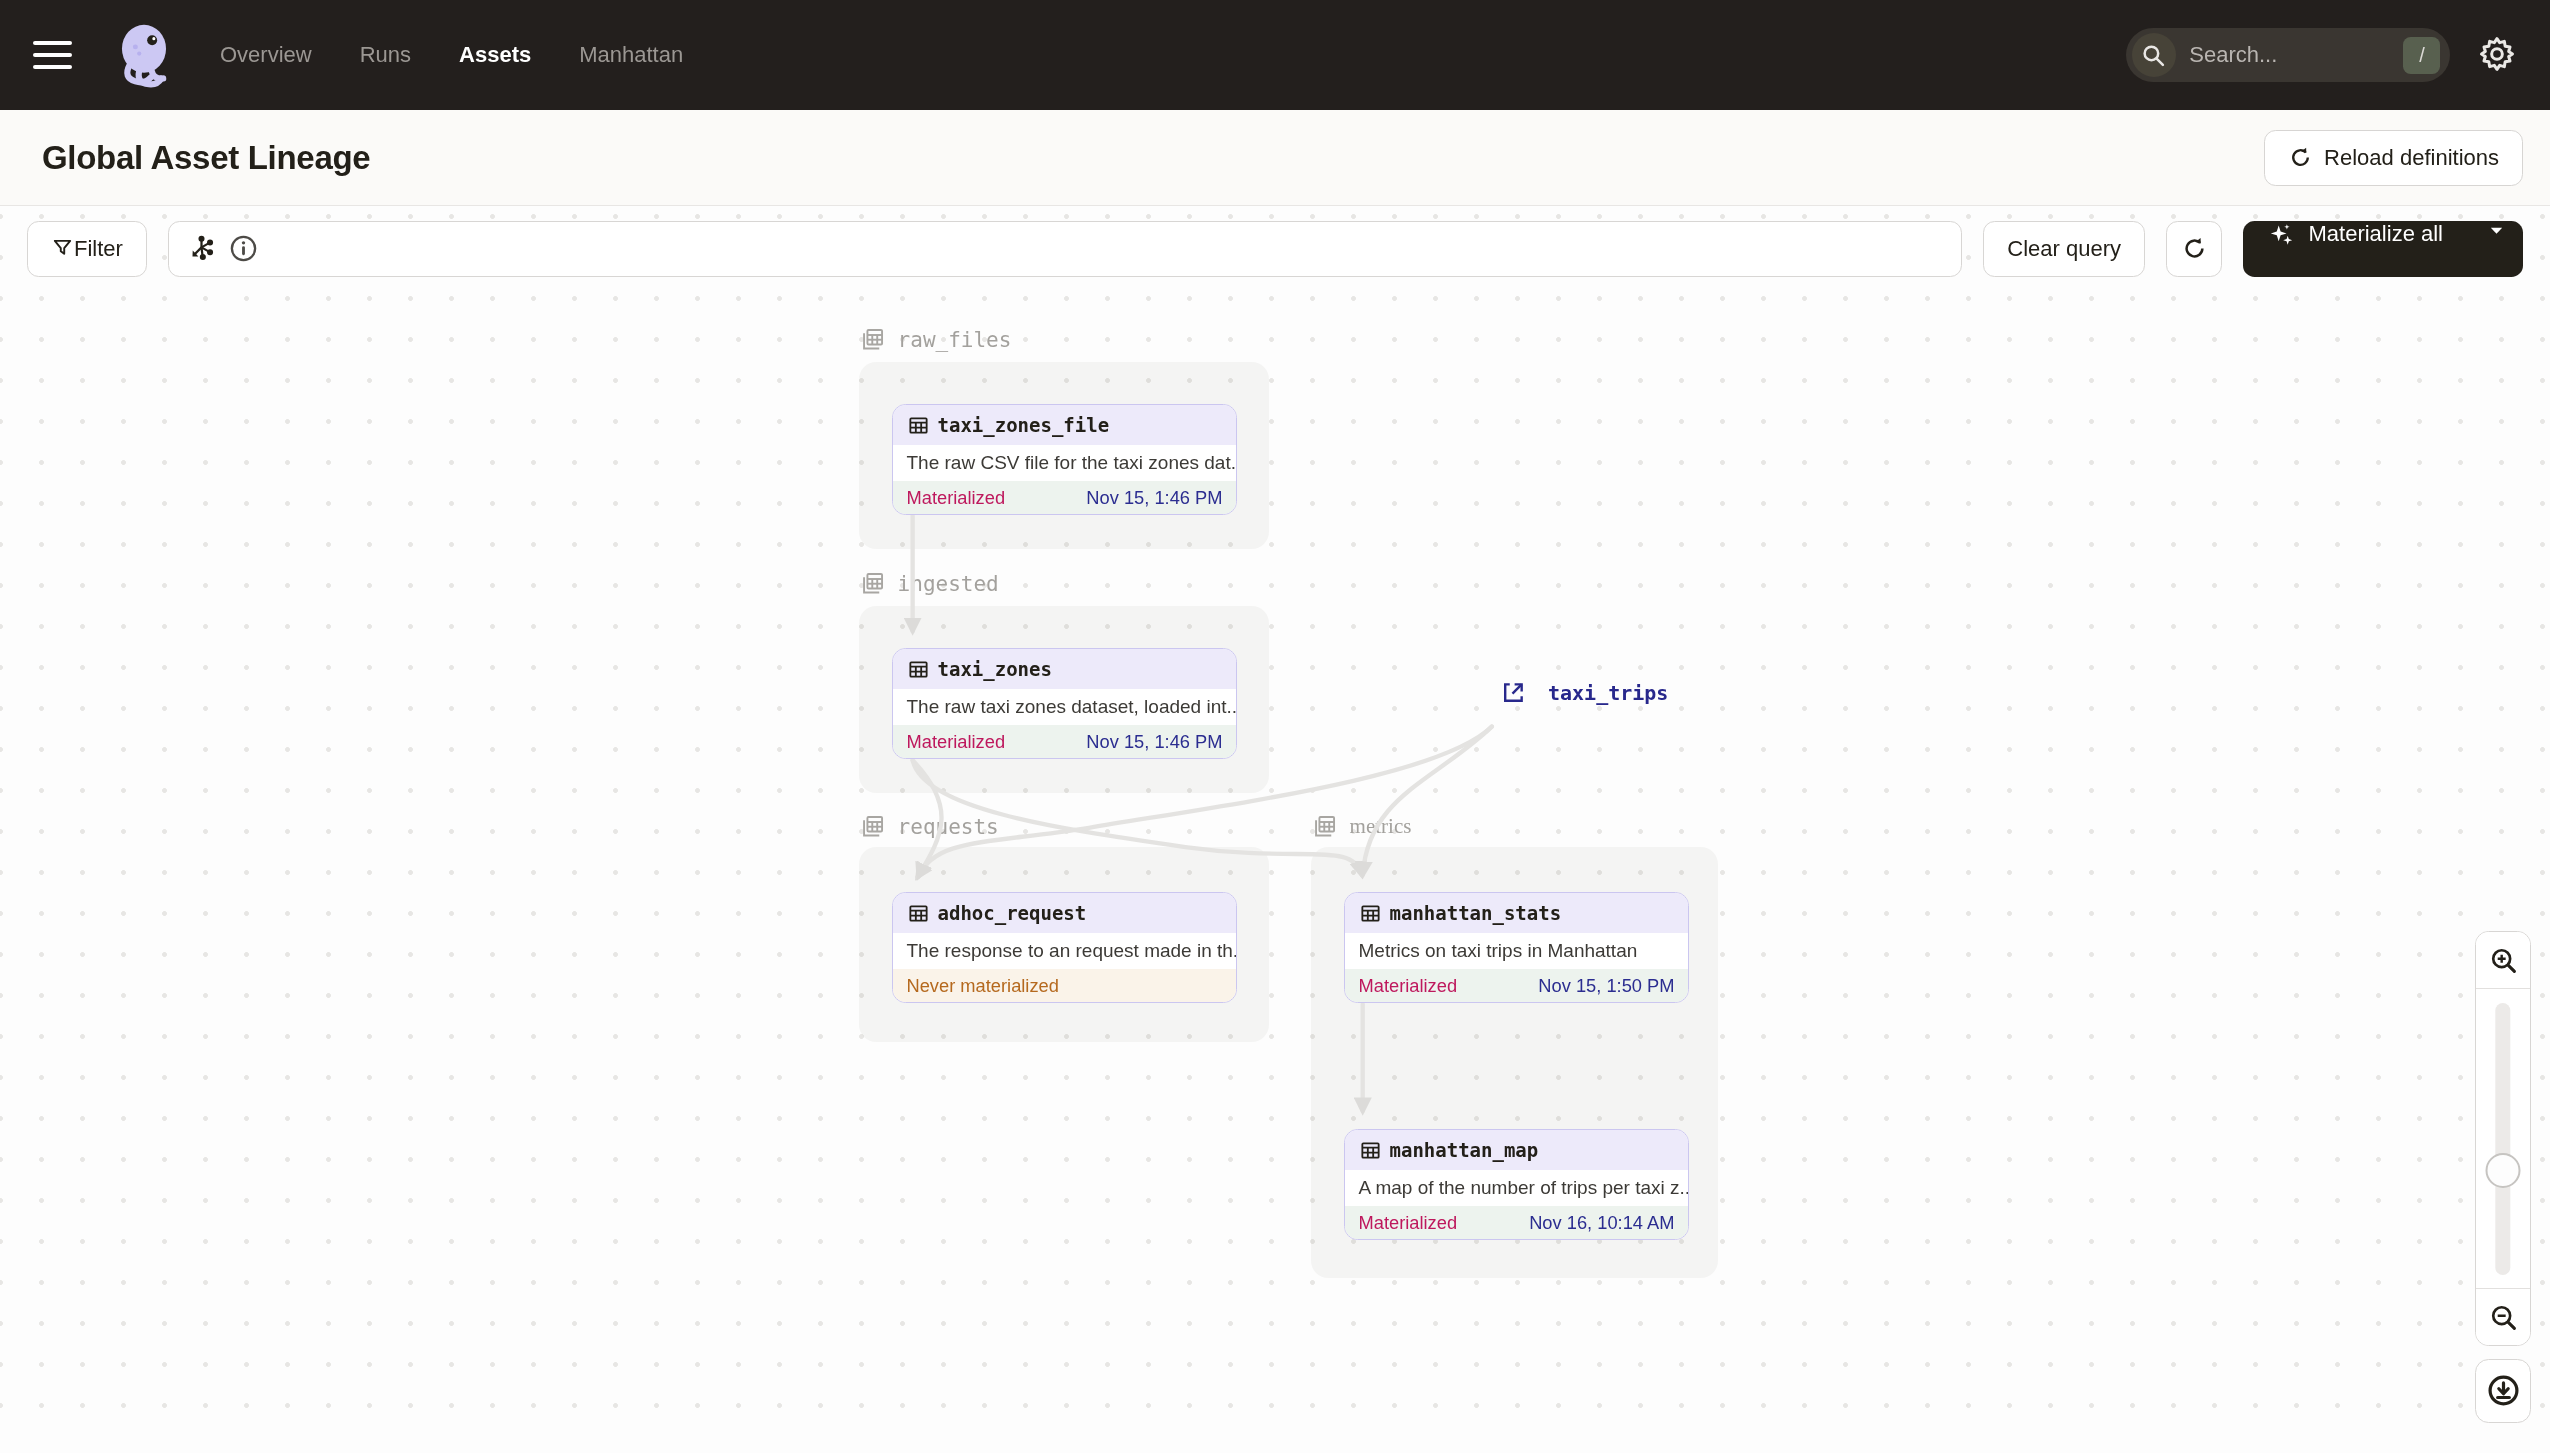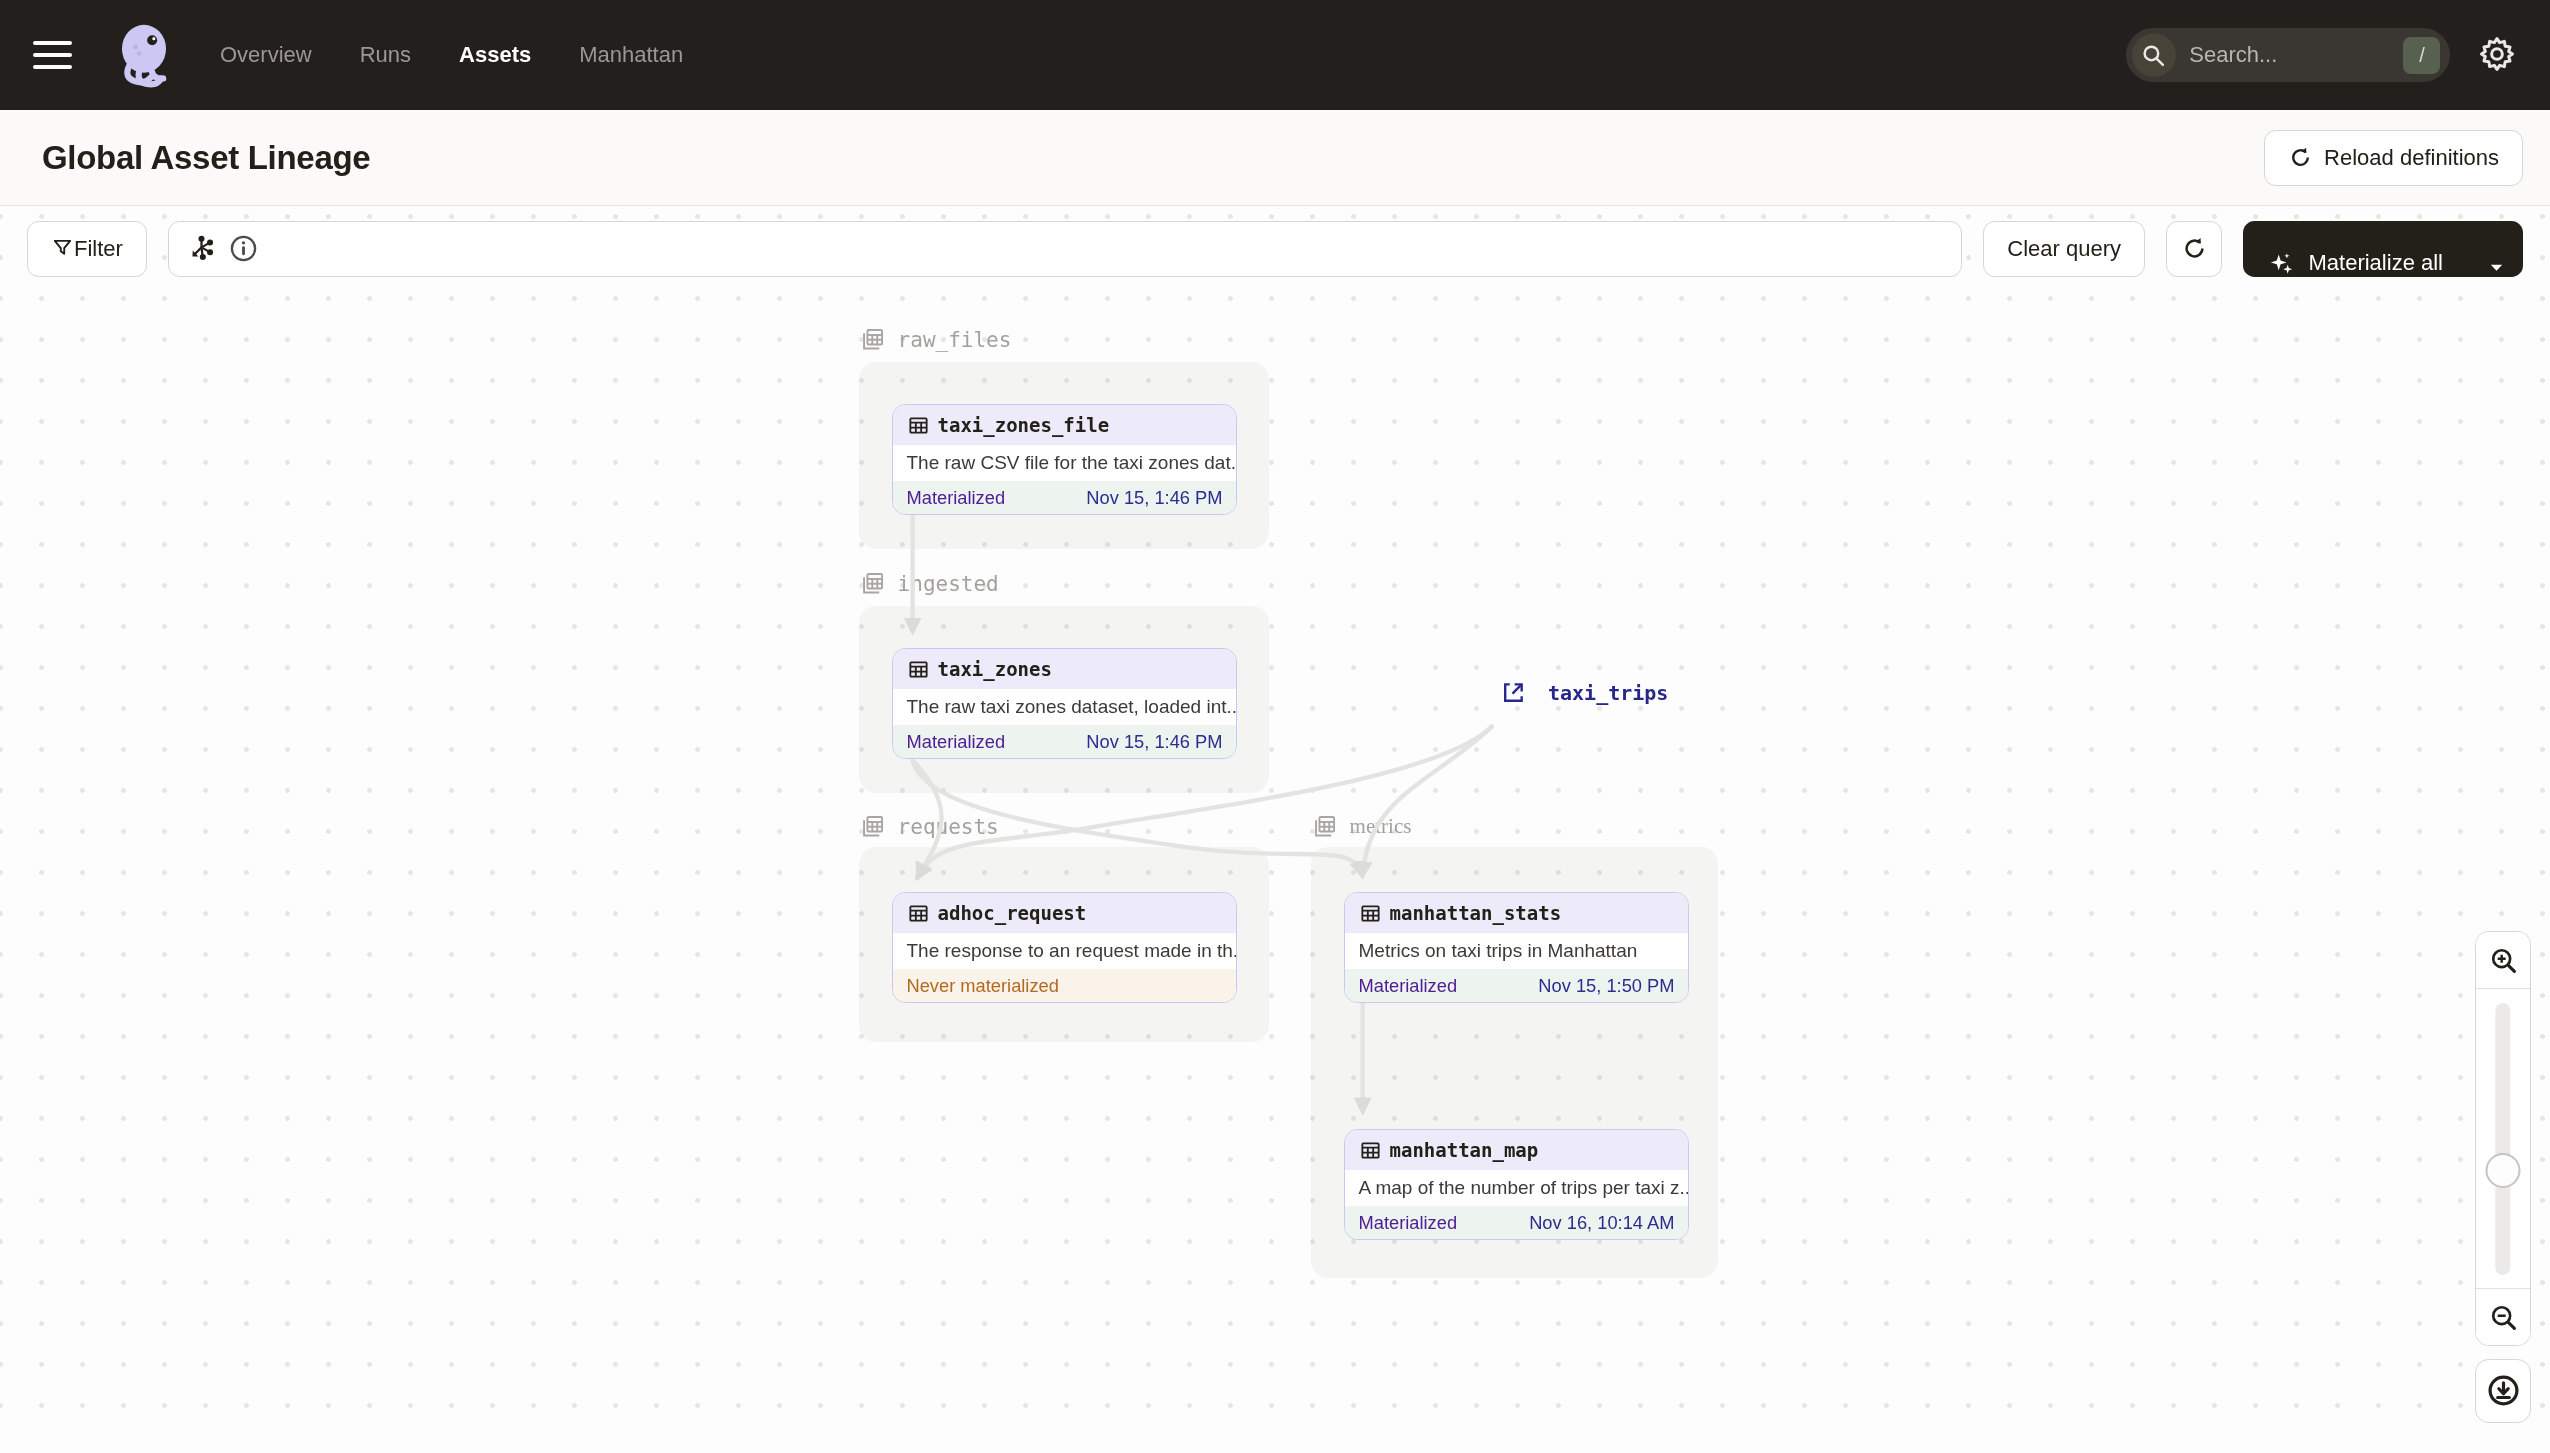--- a/index.html
+++ b/index.html
@@ -39,42 +39,42 @@
     background-size:41px 41px; background-position:21px 31px; }
 
   
   .toolbar { position:absolute; left:27px; right:27px; top:14.5px; display:flex; gap:21px; align-items:center; z-index:30; }
   .tbtn { height:56px; border-radius:11.6px; border:1px solid #d8d6d4; background:#ffffff; display:flex;
     align-items:center; gap:0; padding:0 23px; font-size:22px; color:#232019; font-family:inherit; cursor:pointer; }
   .query-wrap { flex:1; height:56px; border-radius:11.6px; border:1px solid #d8d6d4; background:#ffffff;
     display:flex; align-items:center; gap:13.5px; padding:0 19px; }
   .query-input { flex:1; border:none; outline:none; font-size:23px; color:#232019; font-family:inherit; background:transparent; }
   .icon-btn { width:56px; justify-content:center; padding:0; }
-  .materialize { height:56px; border-radius:11.6px; background:#232019; display:flex; align-items:flex-end; overflow:hidden; }
+  .materialize { height:56px; border-radius:11.6px; background:#232019; display:flex; align-items:flex-start; overflow:hidden; }
   .mat-main { display:flex; align-items:center; gap:13.5px; padding:0 25px; color:#ffffff; font-size:22px;
     background:none; border:none; cursor:pointer; font-family:inherit; }
   .mat-divider { width:1px; background:#56524e; }
   .mat-caret { width:54px; display:flex; align-items:center; justify-content:center; background:none; border:none; cursor:pointer; }
 
   
   .group-box { position:absolute; background:rgba(128,124,117,0.07); border-radius:17.3px; }
   .group-label { position:absolute; display:flex; align-items:center; gap:11.6px;
     font-family:"DejaVu Sans Mono", monospace; font-size:21px; color:#a3a19d; }
 
   
   .node { position:absolute; width:345px; border:1.9px solid #cbc6f0; border-radius:13.5px; background:#ffffff;
     overflow:hidden; cursor:pointer; z-index:20; }
   .node-header { height:40px; background:#edeafa; display:flex; align-items:center; gap:8px; padding:0 13.5px;
     font-family:"DejaVu Sans Mono", monospace; font-size:19px; font-weight:700; color:#232019; }
   .node-desc { height:36px; display:flex; align-items:center; padding:0 13.5px; font-size:19px; color:#3c3a36;
     white-space:nowrap; overflow:hidden; background:#ffffff; }
   .node-footer { height:33px; display:flex; align-items:center; justify-content:space-between; padding:0 13.5px;
     font-size:18.3px; }
   .node-footer.ok { background:#edf3ee; }
-  .node-footer.ok .st-label { color:#4c1d95; }
+  .node-footer.ok .st-label { color:#be185d; }
   .node-footer.ok .st-time { color:#2b2d90; font-weight:500; }
   .node-footer.never { background:#faf3e9; }
   .node-footer.never .st-label { color:#b5691e; }
 
   
   .external-node { position:absolute; display:flex; align-items:center; gap:11.6px; cursor:pointer; z-index:20;
     font-family:"DejaVu Sans Mono", monospace; font-size:20px; font-weight:700; color:#28288c; }
 
   
   .edges { position:absolute; inset:0; z-index:10; pointer-events:none; }

